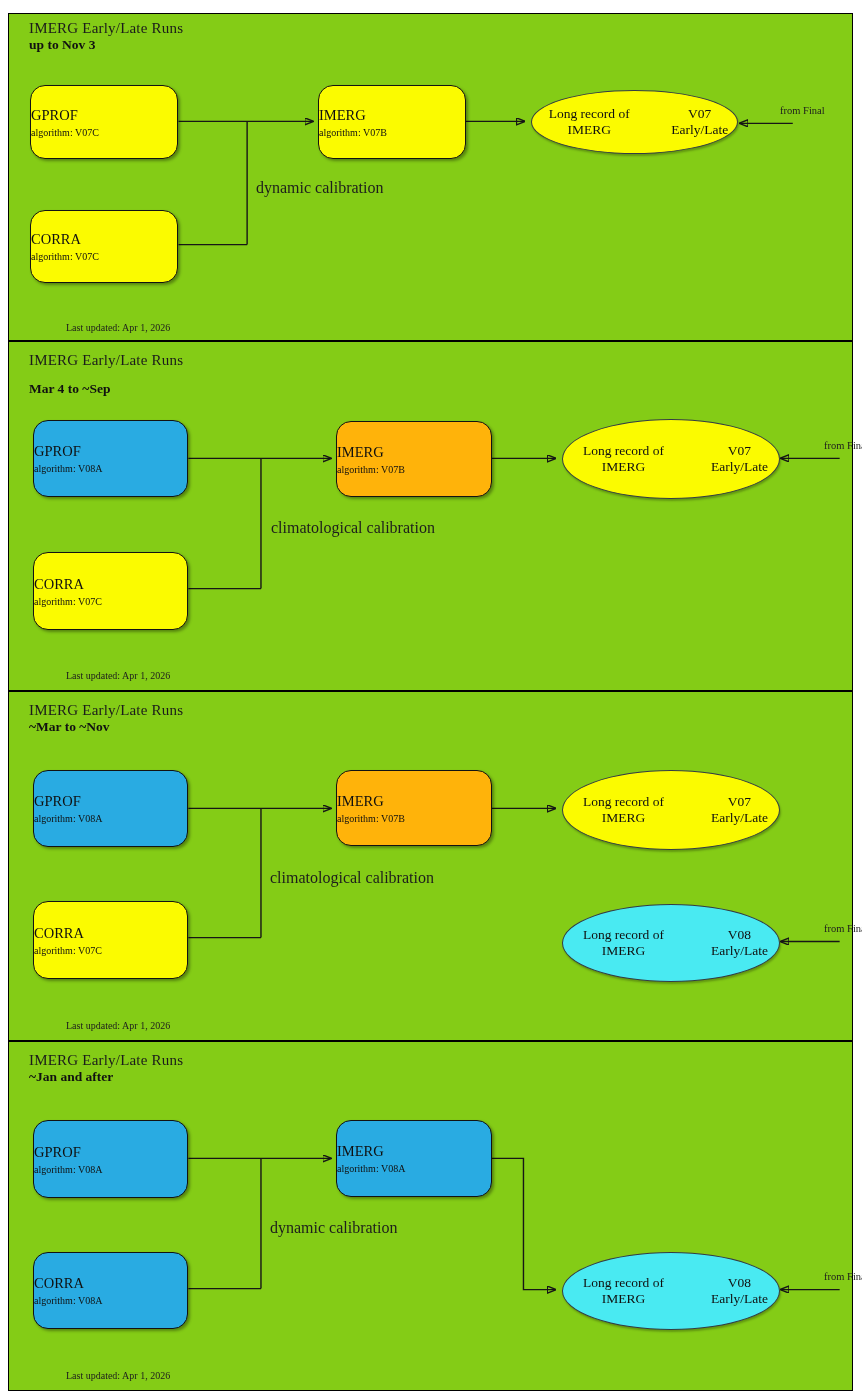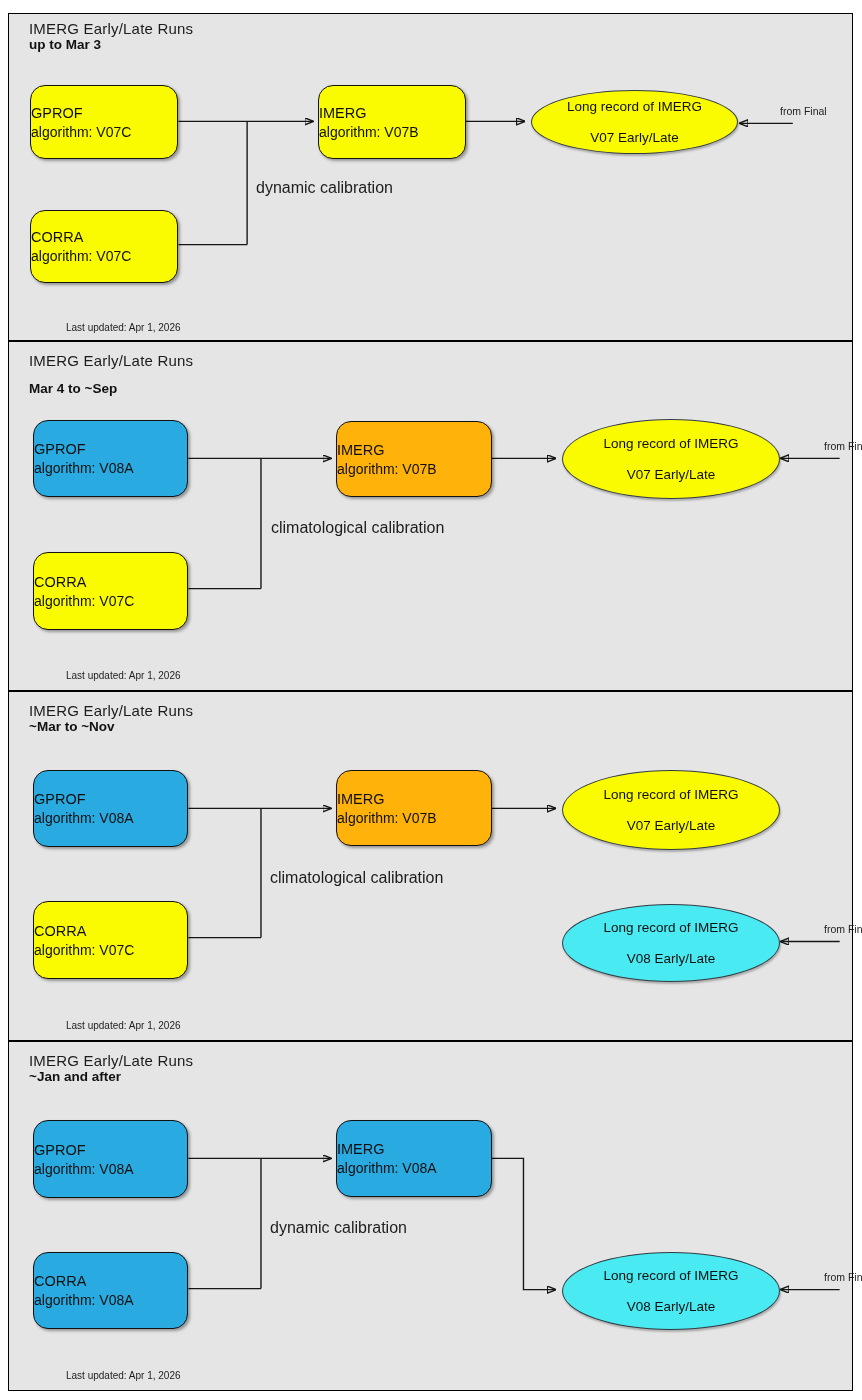--- a/index.html
+++ b/index.html
@@ -1,26 +1,26 @@
 <!DOCTYPE html>
 <html><head>
 <meta charset="utf-8">
 <style>
   html,body{margin:0;padding:0;background:#ffffff;font-family:"Liberation Sans",sans-serif;}
   .canvas{position:relative;width:862px;height:1400px;background:#ffffff;overflow:hidden;}
-  .panel{position:absolute;left:8px;width:845px;border:1px solid #000;background:#e5e5e5;box-sizing:border-box;}
+  .panel{position:absolute;left:8px;width:845px;border:1px solid #000;background:#84cc16;box-sizing:border-box;font-family:Liberation Serif, serif;}
   .wires{position:absolute;left:0;top:0;width:100%;height:100%;pointer-events:none;}
   .ptitle{position:absolute;left:20px;font-size:15px;color:#1b1b1b;letter-spacing:.2px;}
   .psub{position:absolute;left:20px;font-size:13.5px;font-weight:bold;color:#111;}
   .node{position:absolute;border:1.6px solid #121212;border-radius:15px;display:flex;flex-direction:column;
         align-items:flex-start;justify-content:center;gap:3px;box-sizing:border-box;
         box-shadow:2px 2px 3px rgba(0,0,0,.35);}
   .nname{font-size:14.5px;color:#101010;}
-  .nalgo{font-size:14px;color:#101010;}
-  .ellipse{position:absolute;border:1.6px solid #333c44;border-radius:50%;display:flex;flex-direction:column;
+  .nalgo{font-size:10px;color:#101010;}
+  .ellipse{position:absolute;border:1.6px solid #333c44;border-radius:50%;display:flex;flex-direction:row;
         align-items:center;justify-content:center;gap:16px;box-sizing:border-box;text-align:center;
         box-shadow:1px 2px 2px rgba(0,0,0,.25);}
   .eline{font-size:13.5px;color:#101010;}
   .lbl{position:absolute;font-size:16px;color:#1d1d1d;white-space:nowrap;}
   .ffinal{font-size:10.5px;padding-left:36px;}
   .updated{font-size:10px;}
   svg path, svg line{stroke:#161616;stroke-width:1.4;fill:none;}
 </style>
 </head>
 <body>
@@ -34,21 +34,21 @@
           <path d="M0,0 L9,3.5 L0,7 Z" fill="#161616" stroke="none"></path>
         </marker>
       </defs>
       <path d="M169,108 H304" marker-end="url(#ah1)"></path>
       <path d="M238,108 V232"></path>
       <path d="M169,232 H238"></path>
       <path d="M457,108 H517" marker-end="url(#ah1)"></path>
       <path d="M787,110 H734" marker-end="url(#ah1)"></path>
     </svg>
     <div class="ptitle" style="top:6px;">IMERG Early/Late Runs</div>
-    <div class="psub" style="top:23px;">up to Mar 3</div>
+    <div class="psub" style="top:23px;">up to Nov 3</div>
     <div class="node" style="left: 21px; top: 71px; width: 148px; height: 74px; background-color: rgb(251, 251, 0);">
       <div class="nname">GPROF</div>
       <div class="nalgo">algorithm: V07C</div>
     </div>
     <div class="node" style="left: 21px; top: 196px; width: 148px; height: 73px; background-color: rgb(251, 251, 0);">
       <div class="nname">CORRA</div>
       <div class="nalgo">algorithm: V07C</div>
     </div>
     <div class="node" style="left: 309px; top: 71px; width: 148px; height: 74px; background-color: rgb(251, 251, 0);">
       <div class="nname">IMERG</div>

